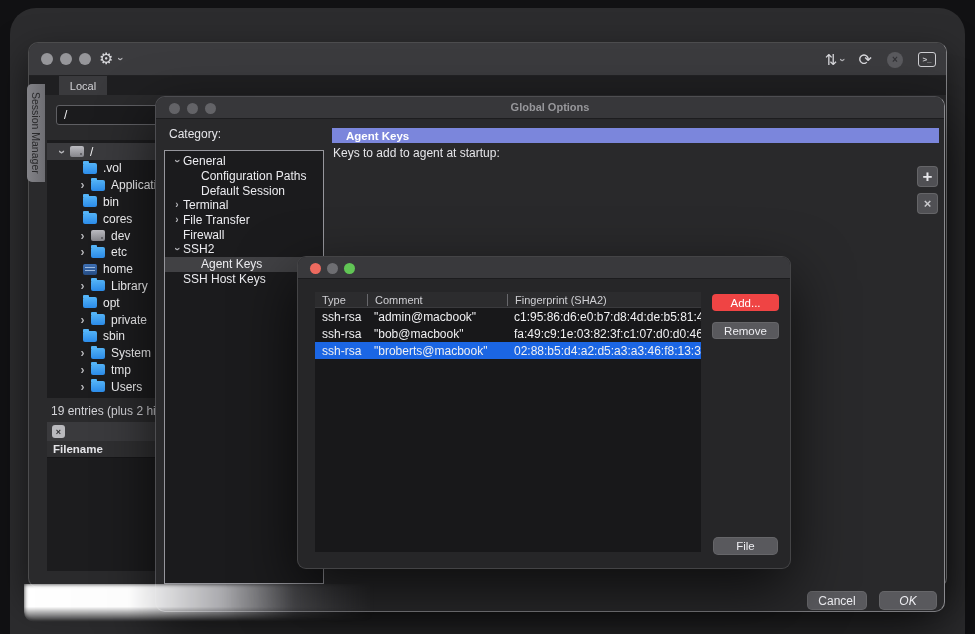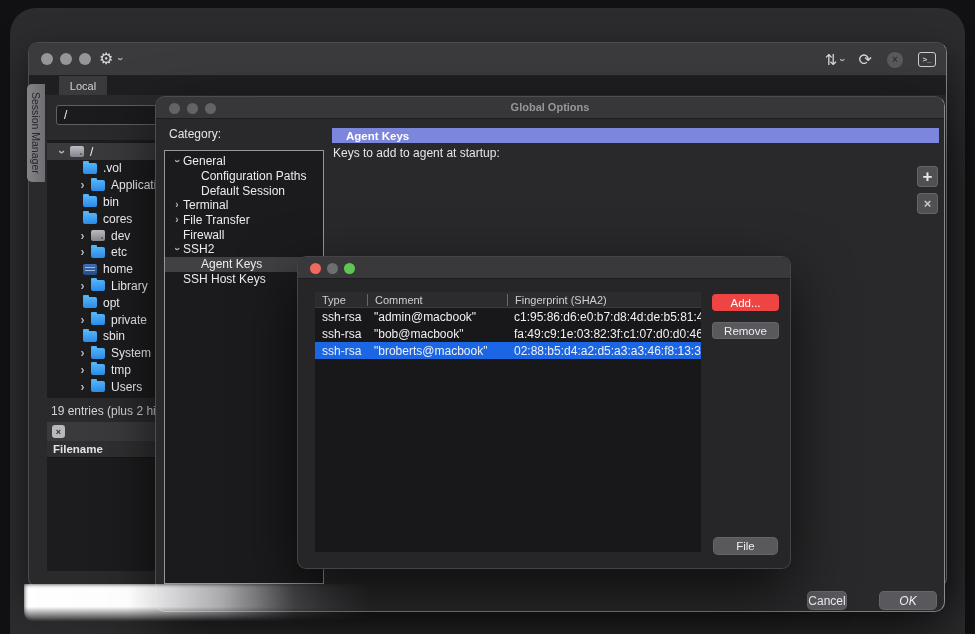--- a/index.html
+++ b/index.html
@@ -114,21 +114,21 @@
   .keys-box { position:absolute; left:182px; top:64px; width:572px; height:224px; background:#19191b;
               padding:5px 8px; color:#f2f2f4; font-size:12.5px; line-height:18.5px; overflow:hidden; }
   .sq-btn { position:absolute; left:761px; width:21px; height:21px; background:#505054;
             border:1px solid rgba(255,255,255,0.12); border-radius:4px; color:#e8e8ec;
             display:flex; align-items:center; justify-content:center; font-weight:bold; }
   .sq-add { top:69px; font-size:17px; }
   .sq-del { top:96px; font-size:13px; color:#c9c9cd; }
   .dlg-btn { position:absolute; height:19px; background:#59595d; border:none; border-radius:5px;
              color:#eeeef2; font-size:12px; font-family:inherit; display:flex; align-items:center;
              justify-content:center; box-shadow:inset 0 0 0 1px rgba(255,255,255,0.08); }
-  .btn-cancel { left:651px; top:494px; width:40px; }
+  .btn-cancel { left:651px; top:494px; width:60px; }
   .btn-ok { left:723px; top:494px; width:58px;font-style:italic; }
 
   
   .mak { position:absolute; left:297px; top:256px; width:494px; height:313px; background:#262628;
          border-radius:9px; z-index:30; border:1px solid rgba(255,255,255,0.14);
          box-shadow:0 22px 60px rgba(0,0,0,0.7); overflow:hidden; }
   .mak-titlebar { position:absolute; left:0; top:0; width:100%; height:22px; background:#39393c;
                   border-bottom:1px solid #1c1c1e; }
   .mak-titlebar .lights { top:6px; left:12px; gap:6px; }
   .mak-titlebar .light { width:11px; height:11px; }

